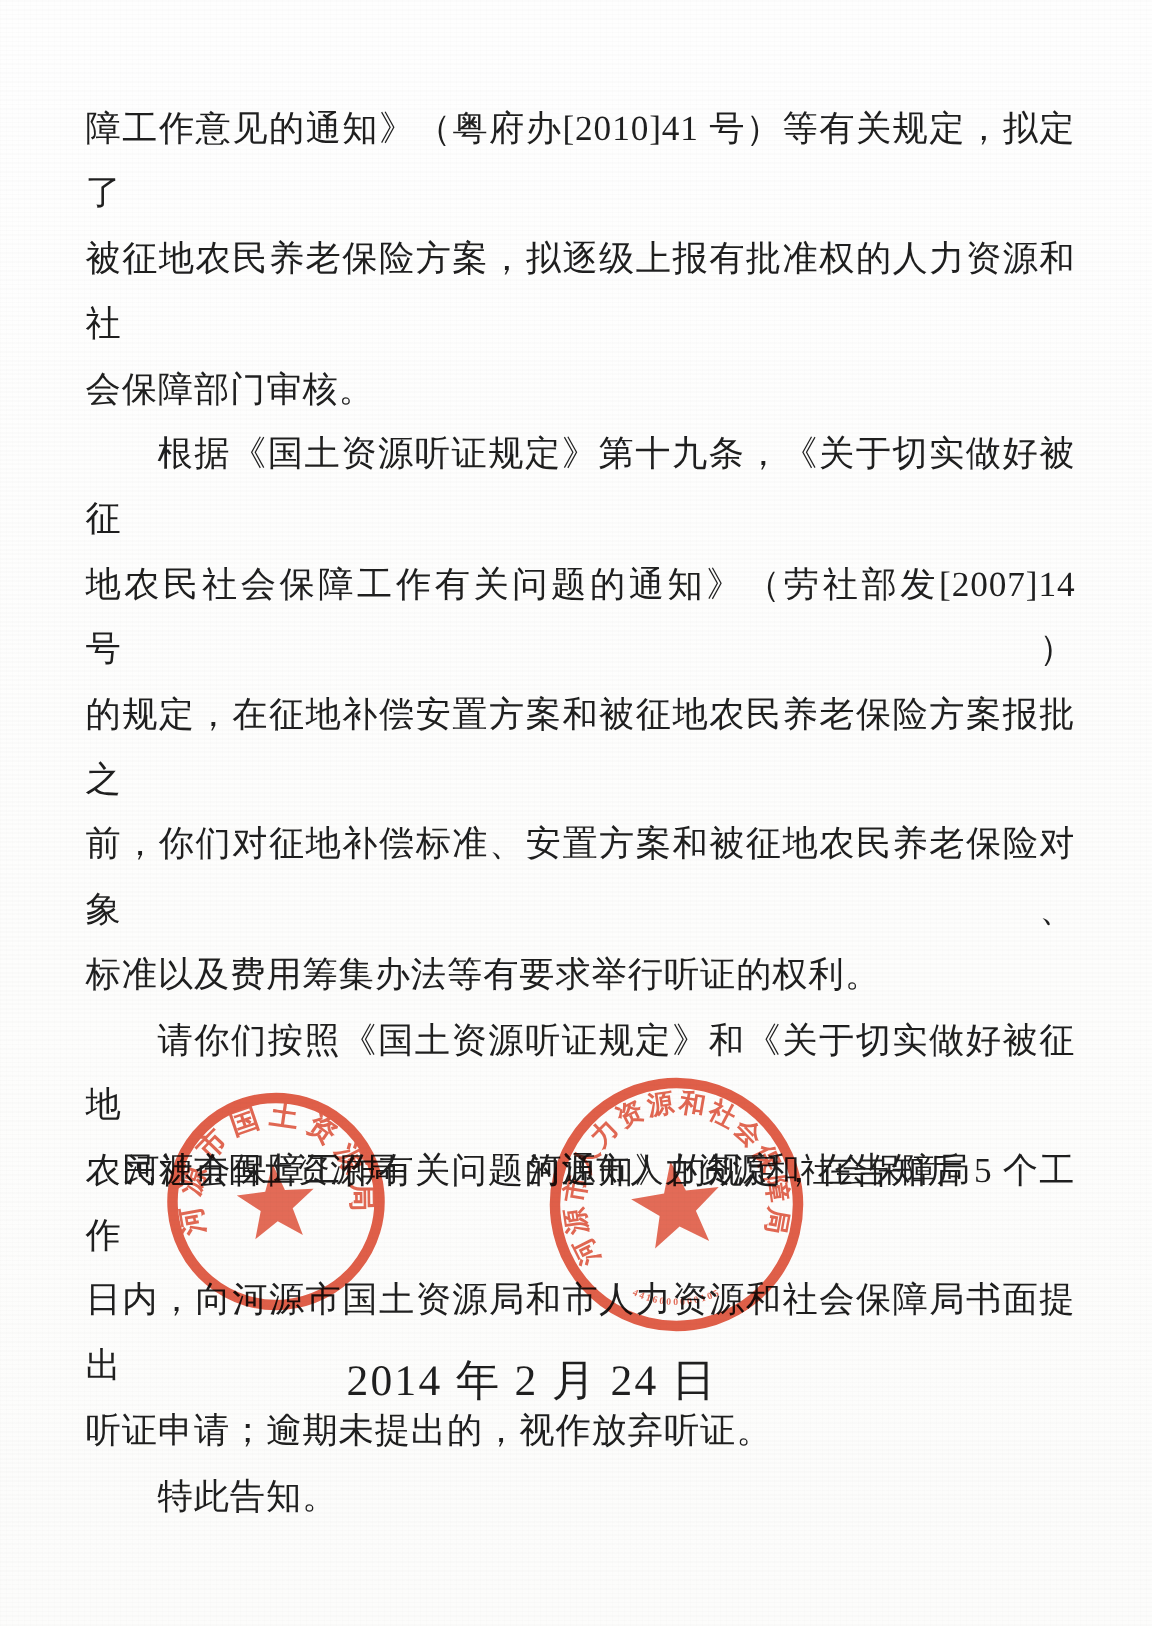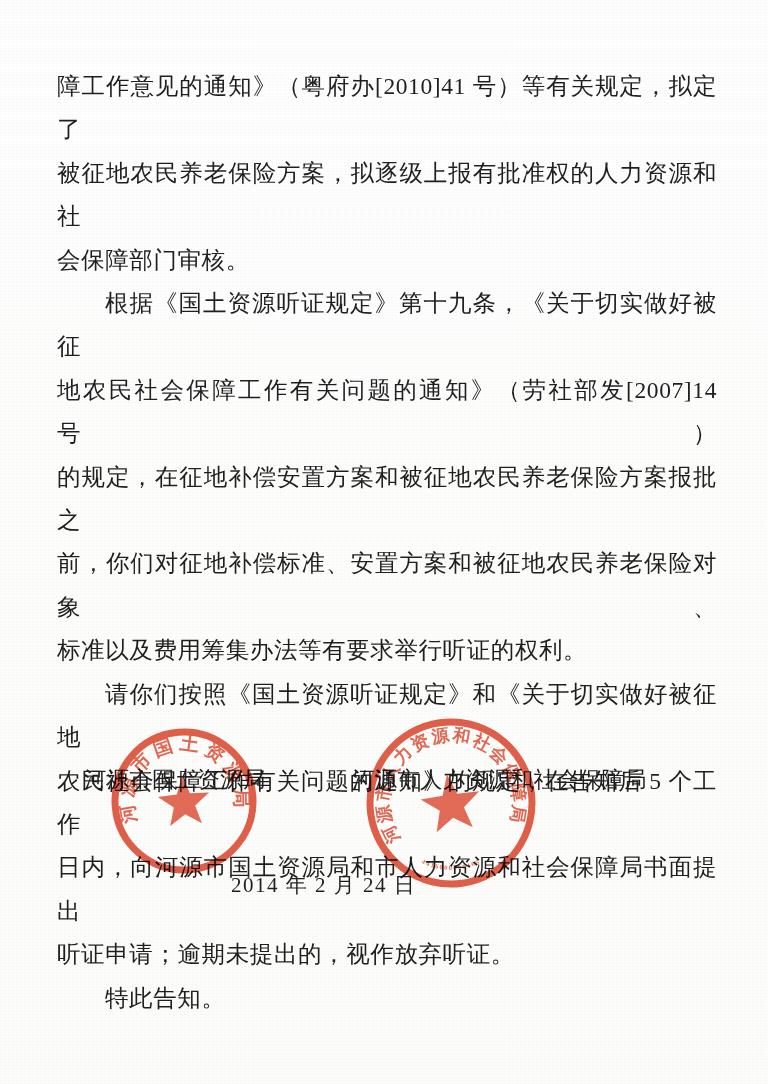--- a/index.html
+++ b/index.html
@@ -27,22 +27,22 @@
   .ln{white-space:nowrap;}
   .ln.j{white-space:normal;text-align:justify;text-align-last:justify;}
   .ln.ind{text-indent:48px;}
   .sig{
     position:absolute;font-size:22.3px;color:#1f1f1f;letter-spacing:0.4px;
     line-height:24px;z-index:2;white-space:nowrap;
   }
   .sig.left{left:84px;top:768px;}
   .sig.right{left:352px;top:768px;}
   .dateline{
-    position:absolute;left:231px;top:871px;z-index:2;
-    font-size:21px;color:#1f1f1f;letter-spacing:1.5px;white-space:nowrap;
+    position:absolute;left:231px;top:901px;z-index:2;
+    font-size:29px;color:#1f1f1f;letter-spacing:1.5px;white-space:nowrap;
   }
   .seal{
     position:absolute;z-index:3;mix-blend-mode:multiply;opacity:0.9;
     pointer-events:none;
   }
   .seal.s1{left:98px;top:715px;width:172px;height:172px;transform:rotate(-5deg);}
   .seal.s2{left:356px;top:708px;width:190px;height:190px;transform:rotate(-8deg);}
   .seal svg{display:block;width:100%;height:100%;}
   .seal text{font-family:"Liberation Serif","DejaVu Serif",serif;font-weight:bold;}
 </style>

